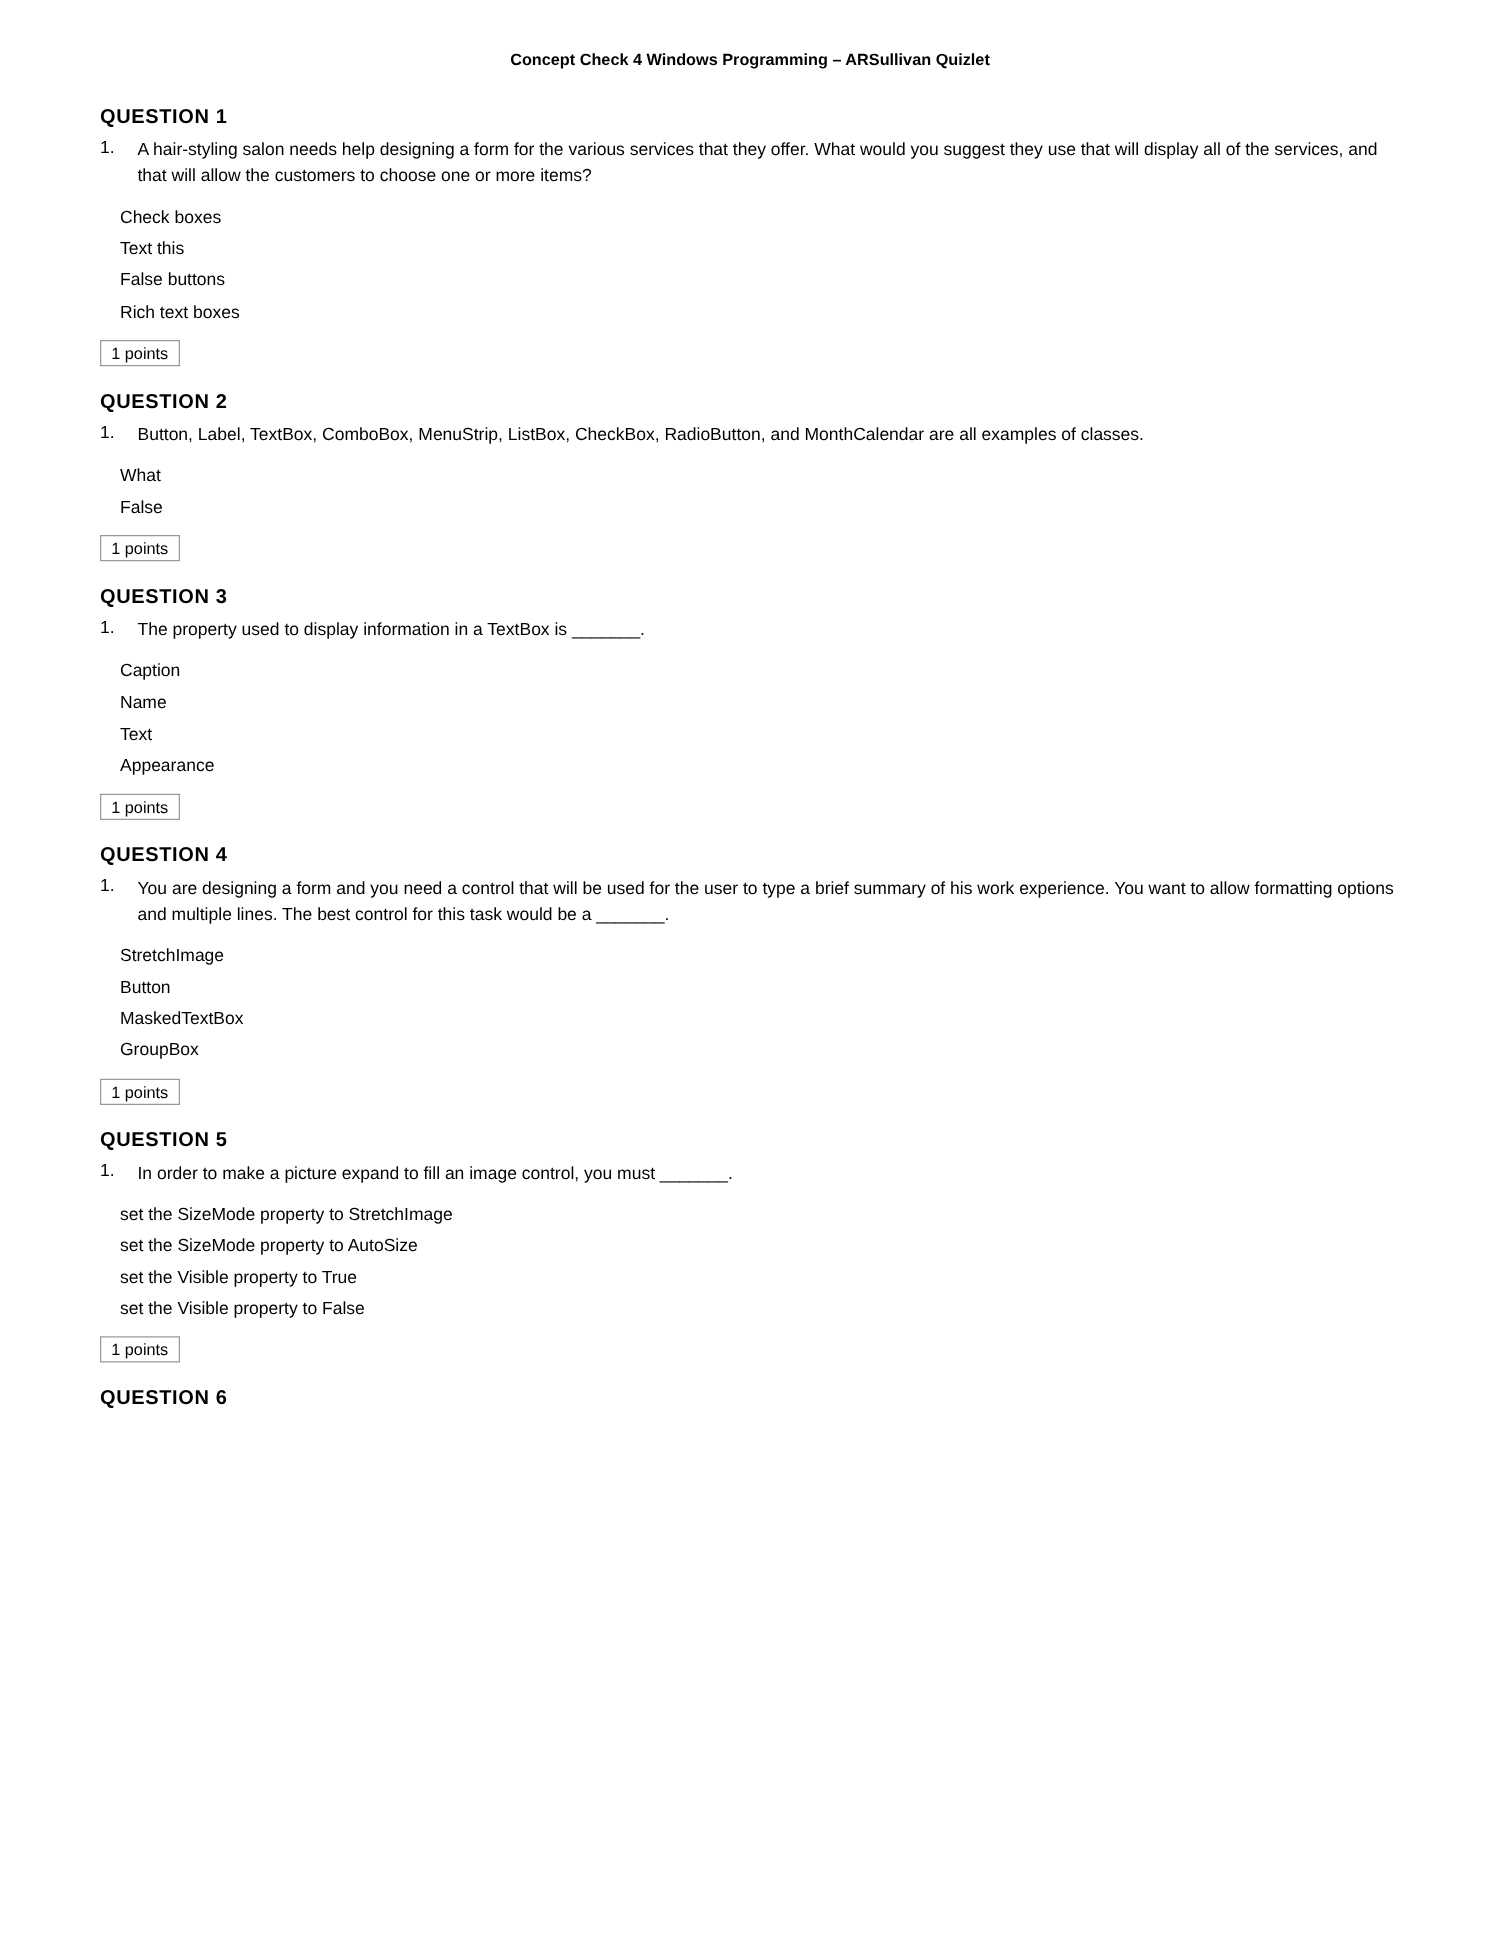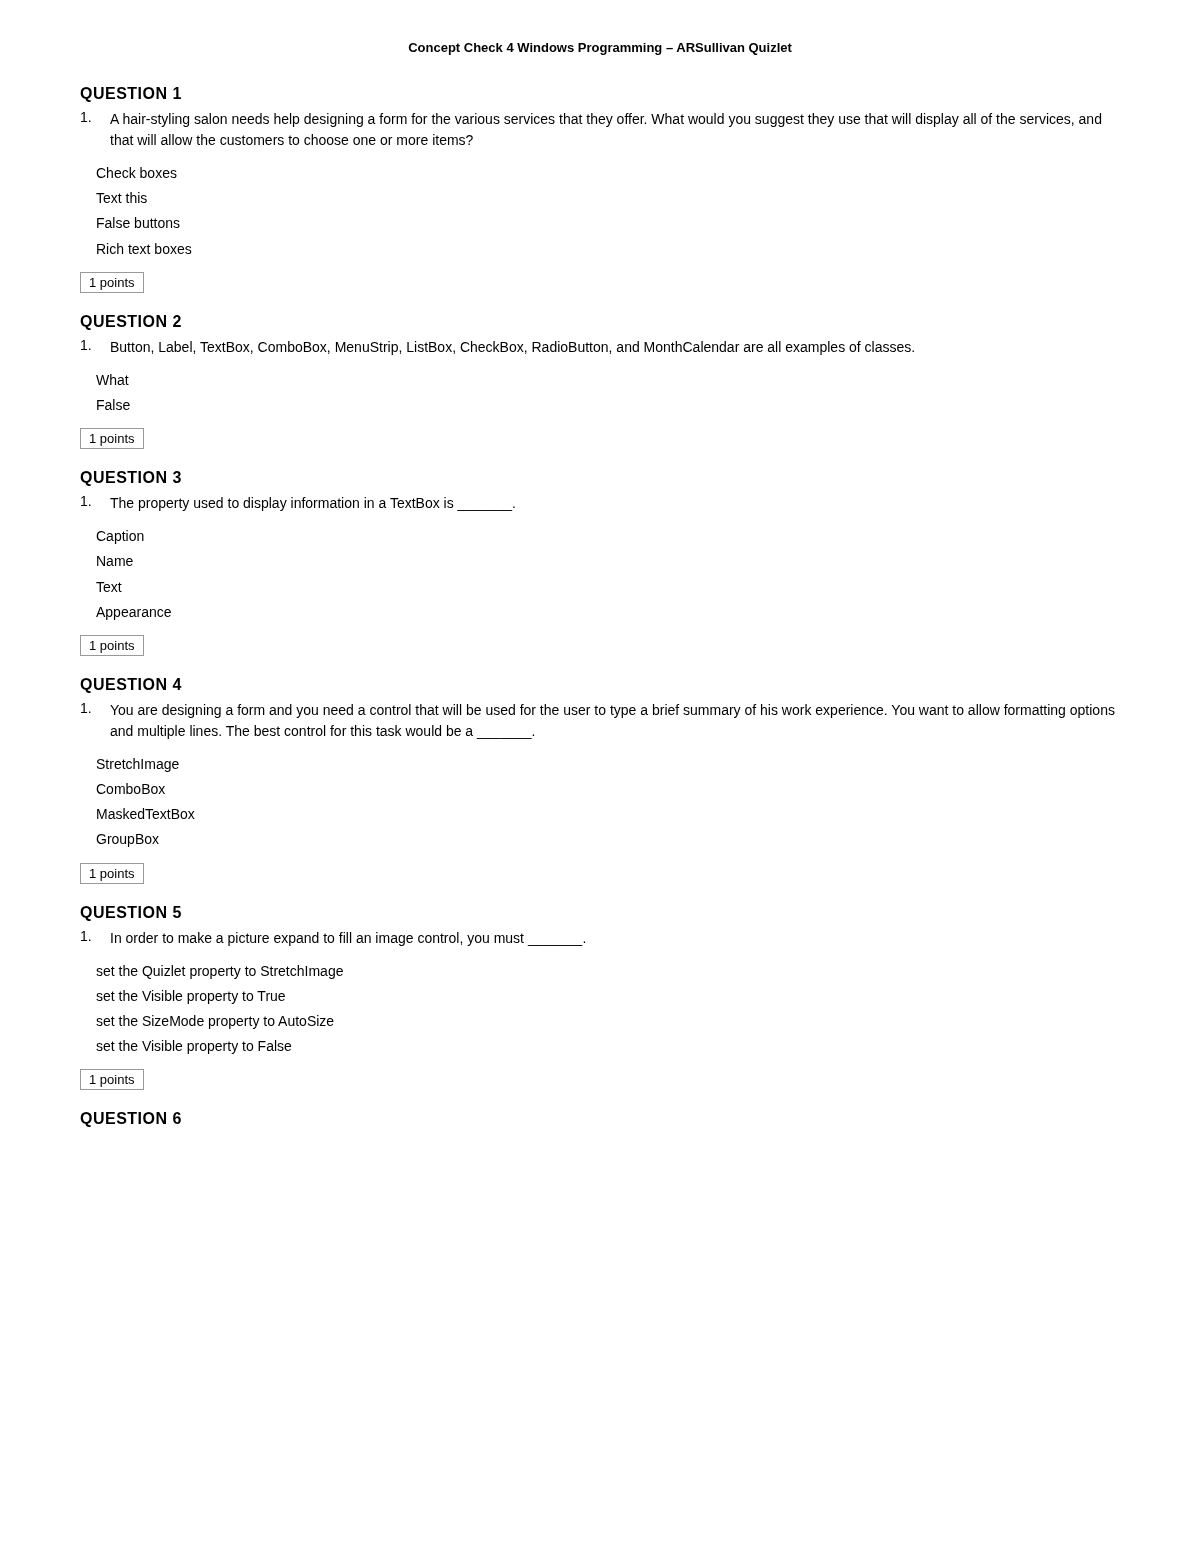--- a/index.html
+++ b/index.html
@@ -129,38 +129,38 @@
       </div>
     </div>
     <div class="question-block">
       <div class="question-label">QUESTION 4</div>
       <div class="question-row">
         <span class="question-number">1.</span>
         <span class="question-text">You are designing a form and you need a control that will be used for the user to type a brief summary of his work experience. You want to allow formatting options and multiple lines. The best control for this task would be a _______.</span>
       </div>
       <div class="answer-list">
         <div class="answer-item"><span class="correct">StretchImage</span></div>
-        <div class="answer-item">ComboBox</div>
+        <div class="answer-item">Button</div>
         <div class="answer-item">MaskedTextBox</div>
         <div class="answer-item">GroupBox</div>
       </div>
       <div class="points-row">
         <span class="points-badge">1 points</span>
       </div>
     </div>
     <div class="question-block">
       <div class="question-label">QUESTION 5</div>
       <div class="question-row">
         <span class="question-number">1.</span>
         <span class="question-text">In order to make a picture expand to fill an image control, you must _______.</span>
       </div>
       <div class="answer-list">
-        <div class="answer-item"><span class="correct">set the Quizlet property to StretchImage</span></div>
+        <div class="answer-item"><span class="correct">set the SizeMode property to StretchImage</span></div>
+        <div class="answer-item">set the SizeMode property to AutoSize</div>
         <div class="answer-item">set the Visible property to True</div>
-        <div class="answer-item">set the SizeMode property to AutoSize</div>
         <div class="answer-item">set the Visible property to False</div>
       </div>
       <div class="points-row">
         <span class="points-badge">1 points</span>
       </div>
     </div>
     <div class="question-block">
       <div class="question-label">QUESTION 6</div>
     </div>
   </div>

